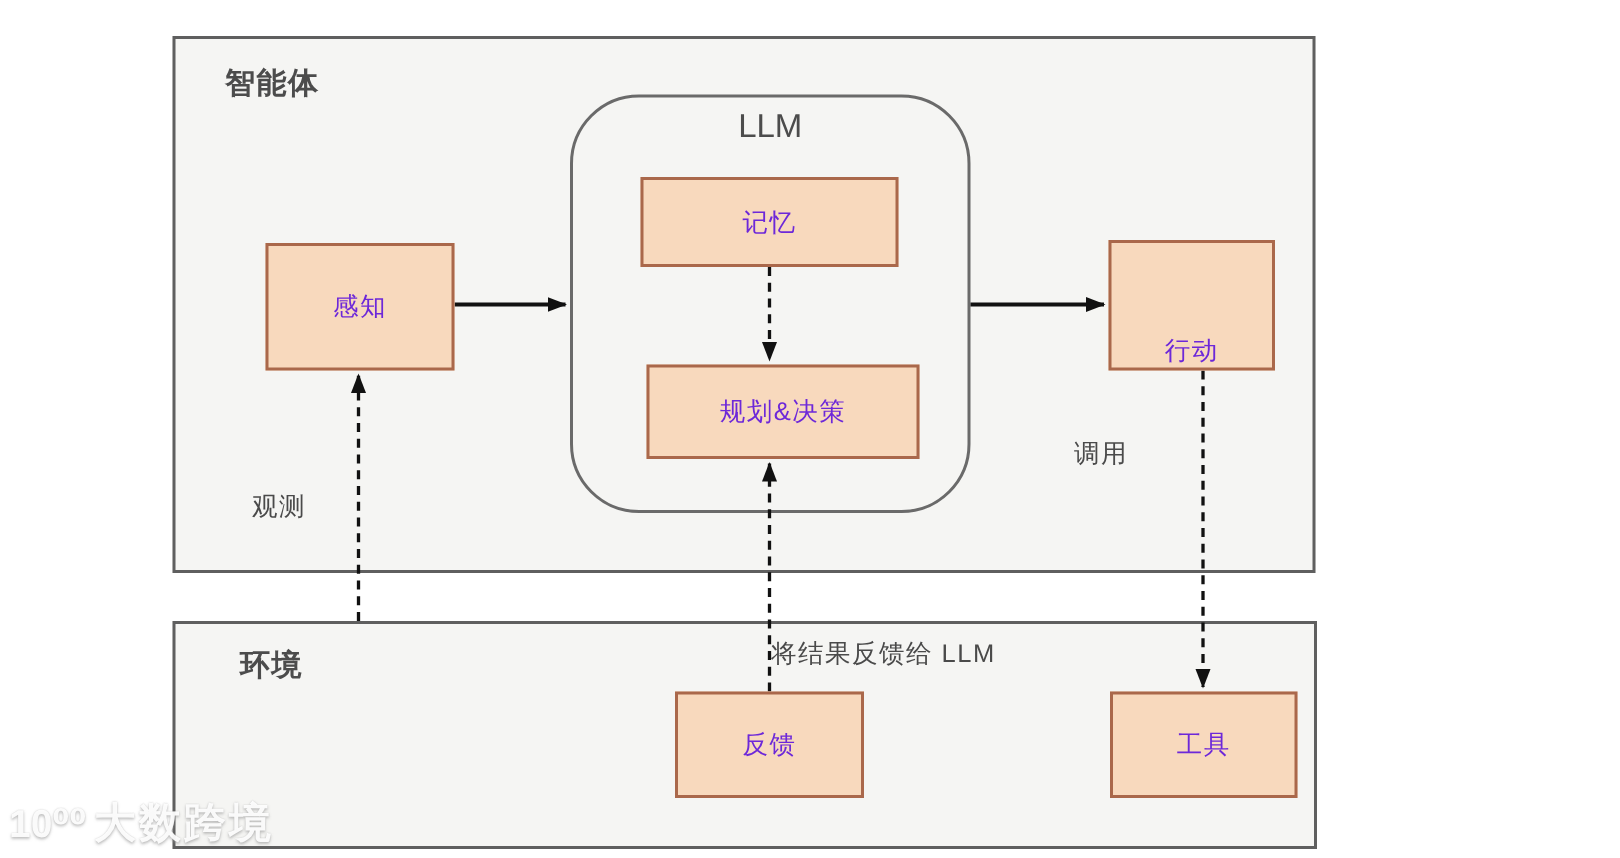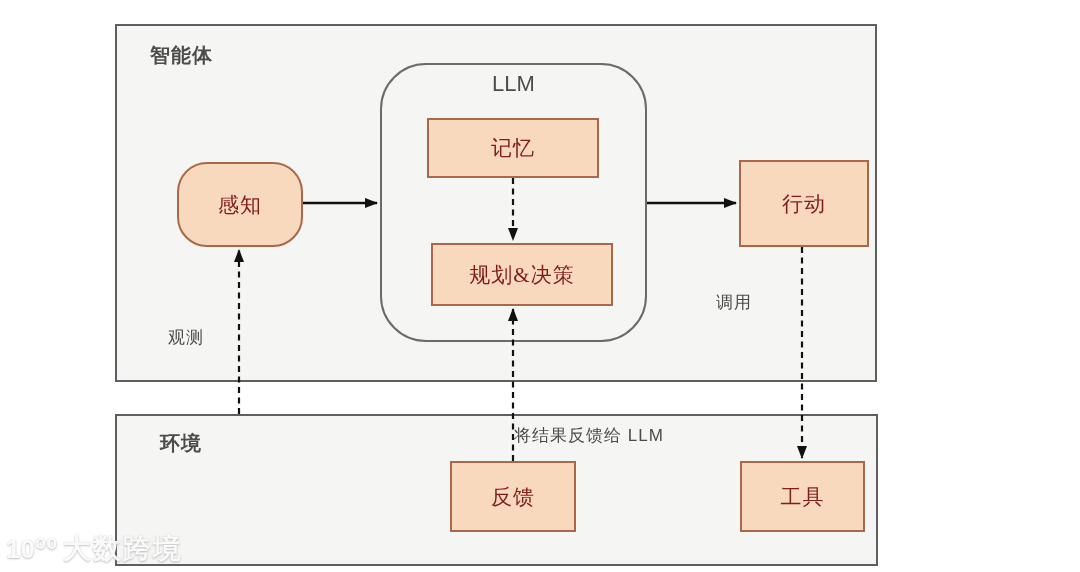--- a/index.html
+++ b/index.html
@@ -58,30 +58,29 @@
     pointer-events: none;
   }
   .node {
     position: absolute;
     background: #f8d9bd;
     border: 2px solid #aa684b;
     box-sizing: border-box;
     display: flex;
     align-items: center;
     justify-content: center;
-    font-size: 21px;
-    color: #7f1d1d;
+    font-size: 17px;
+    color: #6d28d9;
     letter-spacing: 1px;
     z-index: 4;
-    font-family: Liberation Serif, serif;
   }
-  .node-perception { left: 177px; top: 162px; width: 126px; height: 85px; border-radius: 30px; }
+  .node-perception { left: 177px; top: 162px; width: 126px; height: 85px; }
   .node-memory     { left: 427px; top: 118px; width: 172px; height: 60px; }
   .node-planning   { left: 431px; top: 243px; width: 182px; height: 63px; }
-  .node-action     { left: 739px; top: 160px; width: 130px; height: 87px; }
+  .node-action     { left: 739px; top: 160px; width: 111px; height: 87px; align-items: flex-end; }
   .node-feedback   { left: 450px; top: 461px; width: 126px; height: 71px; }
   .node-tools      { left: 740px; top: 461px; width: 125px; height: 71px; }
   .edge-label {
     position: absolute;
     font-size: 17px;
     color: #4a4a4a;
     letter-spacing: 1px;
     z-index: 5;
     white-space: nowrap;
   }

